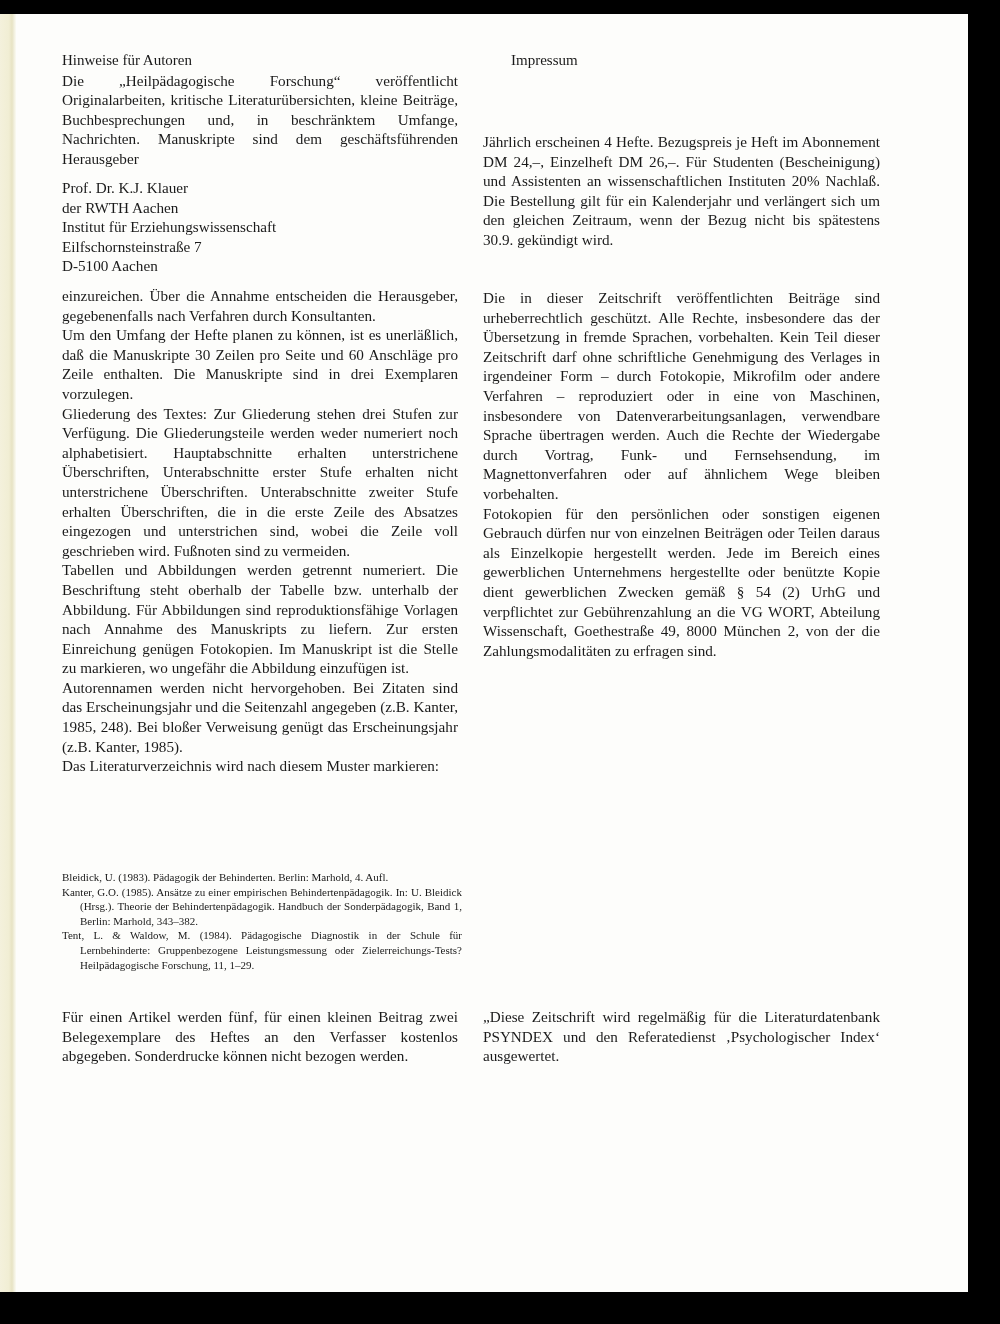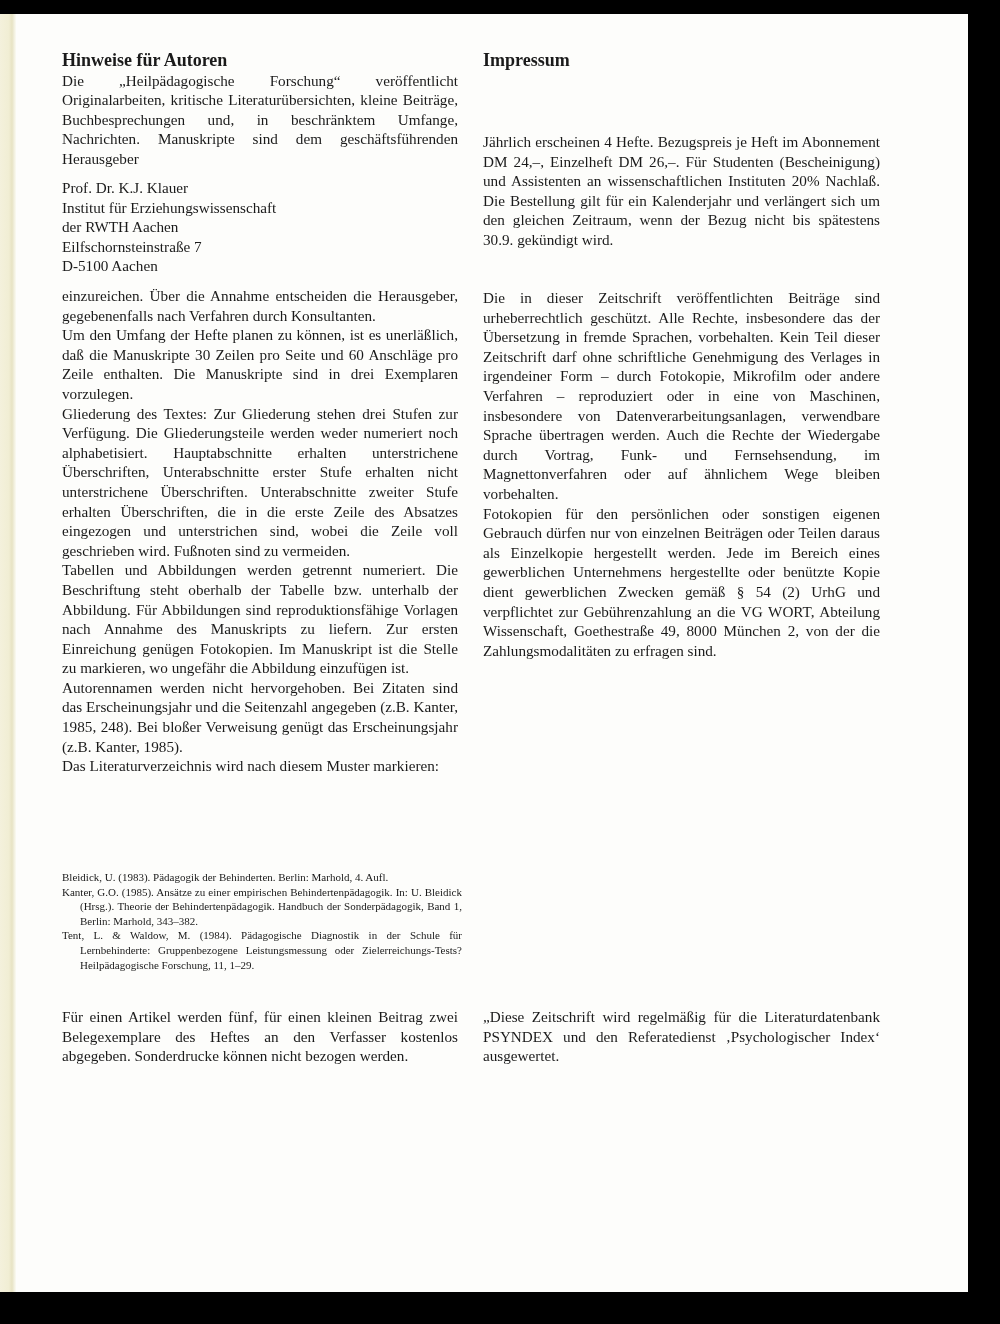--- a/index.html
+++ b/index.html
@@ -12,40 +12,40 @@
       background: #fdfdfb;
     }
     .binding {
       position: absolute; left: 0; top: 0; width: 16px; height: 100%;
       background: linear-gradient(to right, #f4f1dc 0%, #f1eed4 55%, #e7e3c4 75%, #fbfbf4 100%);
     }
     .col { position: absolute; font-size: 15.2px; line-height: 19.6px; }
     .col p { margin: 0; text-align: justify; }
     .left-col { left: 62px; width: 396px; }
     .right-col { left: 483px; width: 397px; }
-    .heading { font-weight: bold; font-size: 18px; }
+    .heading { font-weight: normal; font-size: 15px; }
     .addr p { text-align: left; }
     .refs { position: absolute; left: 62px; width: 400px; top: 856px; font-size: 11px; line-height: 14.6px; }
     .refs .ref { padding-left: 18px; text-indent: -18px; margin: 0; text-align: justify; }
   </style>
 </head>
 <body>
 
 <div class="page">
   <div class="binding"></div>
 
   <div class="col left-col" style="top:37px;">
     <p class="heading">Hinweise für Autoren</p>
     <p>Die „Heilpädagogische Forschung“ veröffentlicht Originalarbeiten, kritische Literaturübersichten, kleine Beiträge, Buchbesprechungen und, in beschränktem Umfange, Nachrichten. Manuskripte sind dem geschäftsführenden Herausgeber</p>
   </div>
 
   <div class="col left-col addr" style="top:164px;">
     <p>Prof. Dr. K.J. Klauer</p>
+    <p>der RWTH Aachen</p>
     <p>Institut für Erziehungswissenschaft</p>
-    <p>der RWTH Aachen</p>
     <p>Eilfschornsteinstraße 7</p>
     <p>D-5100 Aachen</p>
   </div>
 
   <div class="col left-col" style="top:272px;">
     <p>einzureichen. Über die Annahme entscheiden die Herausgeber, gegebenenfalls nach Verfahren durch Konsultanten.</p>
     <p>Um den Umfang der Hefte planen zu können, ist es unerläßlich, daß die Manuskripte 30 Zeilen pro Seite und 60 Anschläge pro Zeile enthalten. Die Manuskripte sind in drei Exemplaren vorzulegen.</p>
     <p>Gliederung des Textes: Zur Gliederung stehen drei Stufen zur Verfügung. Die Gliederungsteile werden weder numeriert noch alphabetisiert. Hauptabschnitte erhalten unterstrichene Überschriften, Unterabschnitte erster Stufe erhalten nicht unterstrichene Überschriften. Unterabschnitte zweiter Stufe erhalten Überschriften, die in die erste Zeile des Absatzes eingezogen und unterstrichen sind, wobei die Zeile voll geschrieben wird. Fußnoten sind zu vermeiden.</p>
     <p>Tabellen und Abbildungen werden getrennt numeriert. Die Beschriftung steht oberhalb der Tabelle bzw. unterhalb der Abbildung. Für Abbildungen sind reproduktionsfähige Vorlagen nach Annahme des Manuskripts zu liefern. Zur ersten Einreichung genügen Fotokopien. Im Manuskript ist die Stelle zu markieren, wo ungefähr die Abbildung einzufügen ist.</p>
     <p>Autorennamen werden nicht hervorgehoben. Bei Zitaten sind das Erscheinungsjahr und die Seitenzahl angegeben (z.B. Kanter, 1985, 248). Bei bloßer Verweisung genügt das Erscheinungsjahr (z.B. Kanter, 1985).</p>
@@ -55,21 +55,21 @@
   <div class="refs">
     <p class="ref">Bleidick, U. (1983). Pädagogik der Behinderten. Berlin: Marhold, 4. Aufl.</p>
     <p class="ref">Kanter, G.O. (1985). Ansätze zu einer empirischen Behindertenpädagogik. In: U. Bleidick (Hrsg.). Theorie der Behindertenpädagogik. Handbuch der Sonderpädagogik, Band 1, Berlin: Marhold, 343–382.</p>
     <p class="ref">Tent, L. &amp; Waldow, M. (1984). Pädagogische Diagnostik in der Schule für Lernbehinderte: Gruppenbezogene Leistungsmessung oder Zielerreichungs-Tests? Heilpädagogische Forschung, 11, 1–29.</p>
   </div>
 
   <div class="col left-col" style="top:993px;">
     <p>Für einen Artikel werden fünf, für einen kleinen Beitrag zwei Belegexemplare des Heftes an den Verfasser kostenlos abgegeben. Sonderdrucke können nicht bezogen werden.</p>
   </div>
 
-  <div class="col right-col" style="top:37px;">
+  <div class="col right-col" style="top:37px;margin-left:28px;">
     <p class="heading">Impressum</p>
   </div>
 
   <div class="col right-col" style="top:118px;">
     <p>Jährlich erscheinen 4 Hefte. Bezugspreis je Heft im Abonnement DM 24,–, Einzelheft DM 26,–. Für Studenten (Bescheinigung) und Assistenten an wissenschaftlichen Instituten 20% Nachlaß. Die Bestellung gilt für ein Kalenderjahr und verlängert sich um den gleichen Zeitraum, wenn der Bezug nicht bis spätestens 30.9. gekündigt wird.</p>
   </div>
 
   <div class="col right-col" style="top:274px;">
     <p>Die in dieser Zeitschrift veröffentlichten Beiträge sind urheberrechtlich geschützt. Alle Rechte, insbesondere das der Übersetzung in fremde Sprachen, vorbehalten. Kein Teil dieser Zeitschrift darf ohne schriftliche Genehmigung des Verlages in irgendeiner Form – durch Fotokopie, Mikrofilm oder andere Verfahren – reproduziert oder in eine von Maschinen, insbesondere von Datenverarbeitungsanlagen, verwendbare Sprache übertragen werden. Auch die Rechte der Wiedergabe durch Vortrag, Funk- und Fernsehsendung, im Magnettonverfahren oder auf ähnlichem Wege bleiben vorbehalten.</p>
     <p>Fotokopien für den persönlichen oder sonstigen eigenen Gebrauch dürfen nur von einzelnen Beiträgen oder Teilen daraus als Einzelkopie hergestellt werden. Jede im Bereich eines gewerblichen Unternehmens hergestellte oder benützte Kopie dient gewerblichen Zwecken gemäß § 54 (2) UrhG und verpflichtet zur Gebührenzahlung an die VG WORT, Abteilung Wissenschaft, Goethestraße 49, 8000 München 2, von der die Zahlungsmodalitäten zu erfragen sind.</p>

